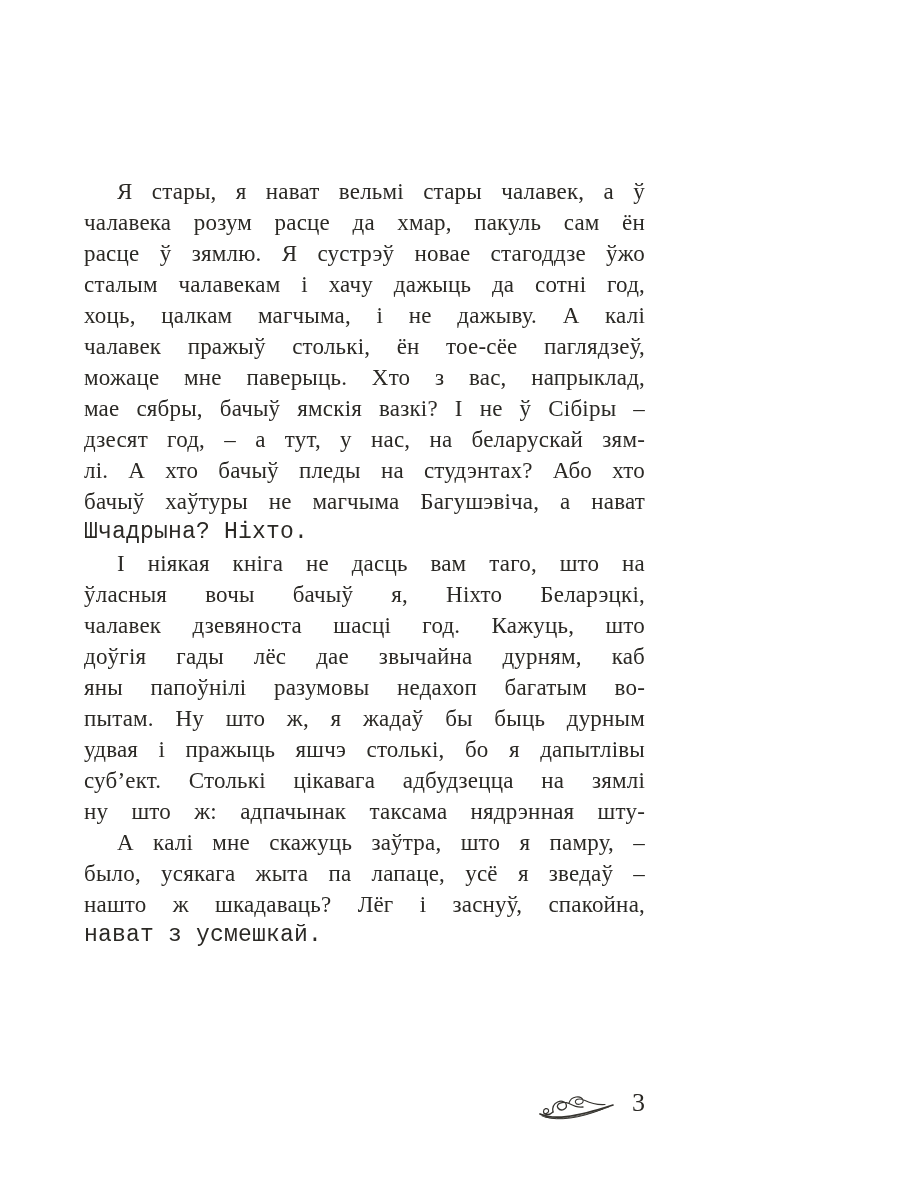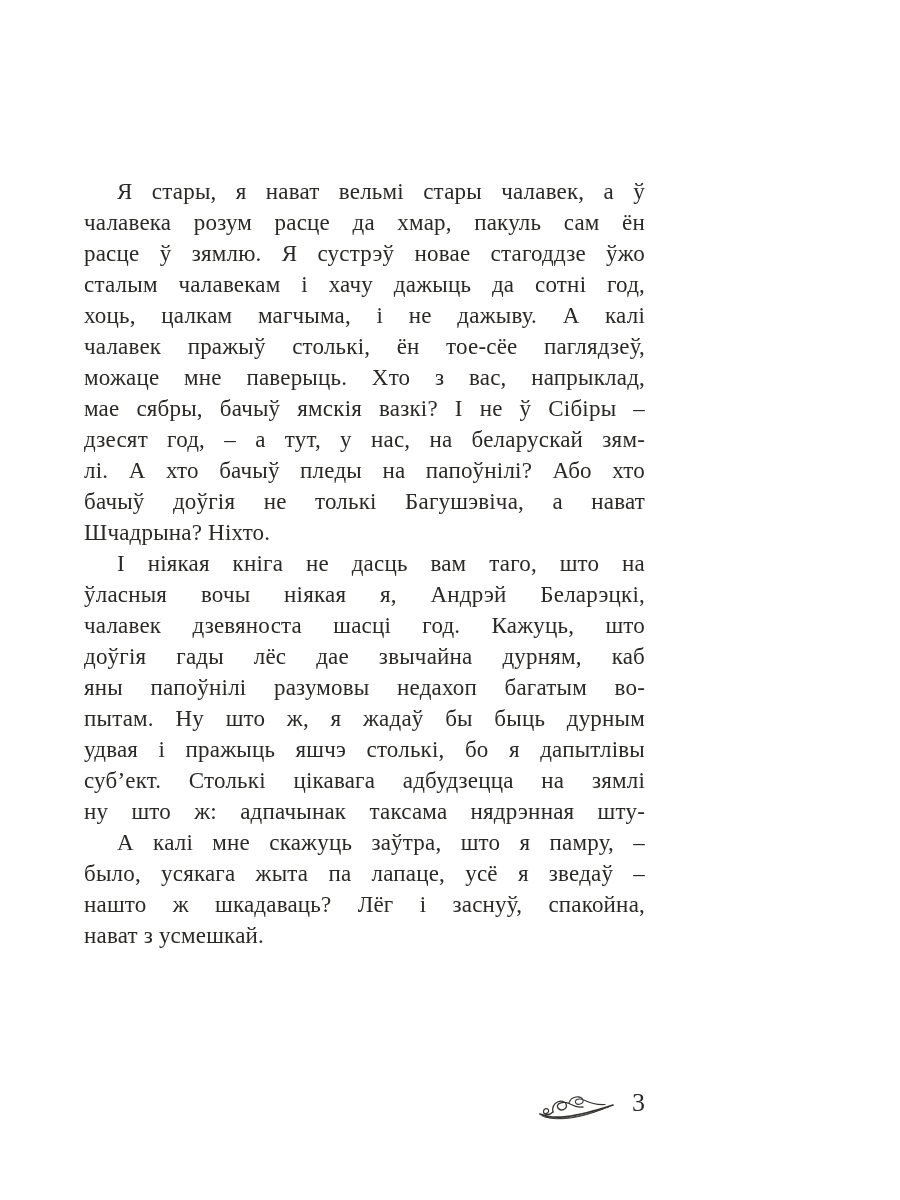--- a/index.html
+++ b/index.html
@@ -31,21 +31,21 @@
     height: 31px;
     line-height: 31px;
     font-size: 23px;
     letter-spacing: 0.2px;
     text-align: justify;
     text-align-last: justify;
     -moz-text-align-last: justify;
     overflow: visible;
   }
   .line.first { text-indent: 33px; }
-  .line.last  { text-align-last: left; -moz-text-align-last: left; }
+  .line.last  { text-align-last: left; font-family: Liberation Mono, monospace; -moz-text-align-last: left; }
   .footer-row {
     position: absolute;
     left: 84px;
     top: 1086px;
     width: 561px;
     height: 34px;
     display: flex;
     justify-content: flex-end;
     align-items: center;
     gap: 14px;
@@ -73,27 +73,27 @@
       <div class="para">
         <div class="line first">Я стары, я нават вельмі стары чалавек, а ў</div>
         <div class="line">чалавека розум расце да хмар, пакуль сам ён</div>
         <div class="line">расце ў зямлю. Я сустрэў новае стагоддзе ўжо</div>
         <div class="line">сталым чалавекам і хачу дажыць да сотні год,</div>
         <div class="line">хоць, цалкам магчыма, і не дажыву. А калі</div>
         <div class="line">чалавек пражыў столькі, ён тое-сёе паглядзеў,</div>
         <div class="line">можаце мне паверыць. Хто з вас, напрыклад,</div>
         <div class="line">мае сябры, бачыў ямскія вазкі? І не ў Сібіры –</div>
         <div class="line">дзесят год, – а тут, у нас, на беларускай зям-</div>
-        <div class="line">лі. А хто бачыў пледы на папоўнілі? Або хто</div>
-        <div class="line">бачыў доўгія не толькі Багушэвіча, а нават</div>
+        <div class="line">лі. А хто бачыў пледы на студэнтах? Або хто</div>
+        <div class="line">бачыў хаўтуры не магчыма Багушэвіча, а нават</div>
         <div class="line last">Шчадрына? Ніхто.</div>
       </div>
       <div class="para">
         <div class="line first">І ніякая кніга не дасць вам таго, што на</div>
-        <div class="line">ўласныя вочы ніякая я, Андрэй Беларэцкі,</div>
+        <div class="line">ўласныя вочы бачыў я, Ніхто Беларэцкі,</div>
         <div class="line">чалавек дзевяноста шасці год. Кажуць, што</div>
         <div class="line">доўгія гады лёс дае звычайна дурням, каб</div>
         <div class="line">яны папоўнілі разумовы недахоп багатым во-</div>
         <div class="line">пытам. Ну што ж, я жадаў бы быць дурным</div>
         <div class="line">удвая і пражыць яшчэ столькі, бо я дапытлівы</div>
         <div class="line">суб’ект. Столькі цікавага адбудзецца на зямлі</div>
       </div>
       <div class="para">
         <div class="line">ну што ж: адпачынак таксама нядрэнная шту-</div>
         <div class="line first">А калі мне скажуць заўтра, што я памру, –</div>

